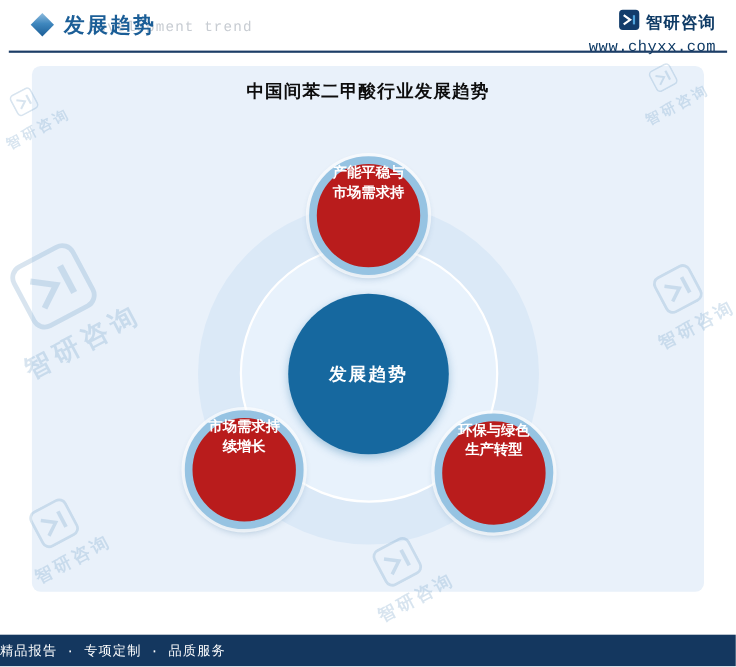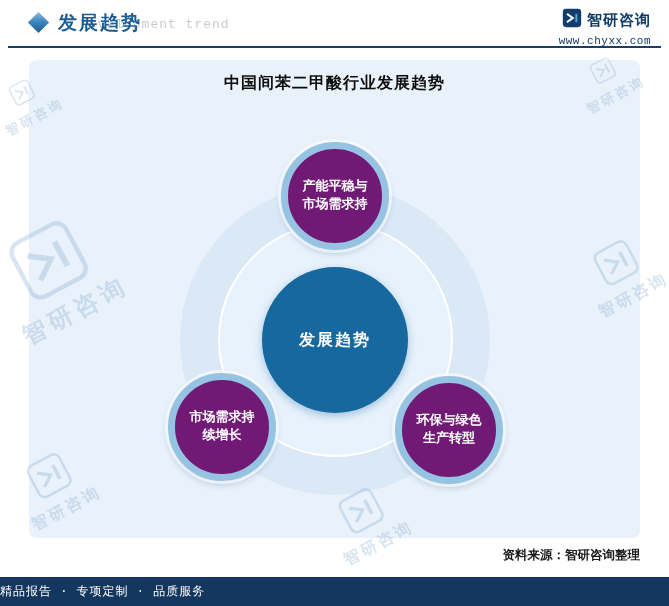--- a/index.html
+++ b/index.html
@@ -21,21 +21,21 @@
     position:absolute; left:58px; top:10px; z-index:2;
     font-size:19px; font-weight:bold; color:#1b5e97; letter-spacing:2px;
   }
   .header-watermark {
     position:absolute; left:80px; top:17px; z-index:1;
     font-size:13px; color:#c7ccd2; letter-spacing:1px; white-space:nowrap;
   }
   .brand { position:absolute; right:18px; top:8px; text-align:right; }
   .brand-row { display:flex; align-items:center; gap:5px; justify-content:flex-end; }
   .brand-name { font-size:15px; font-weight:bold; color:#0f3b66; letter-spacing:1px; }
-  .brand-site { margin-top:2px; font-size:11px; color:#0f3b66; letter-spacing:0.5px; }
+  .brand-site { margin-top:2px; font-size:14px; color:#0f3b66; letter-spacing:0.5px; }
   .divider { position:absolute; top:46px; left:8px; right:8px; height:2px; background:#1c3d66; }
 
   
   .panel {
     position:absolute; top:60px; left:29px; width:611px; height:478px;
     background:#e9f1fa; border-radius:8px; z-index:1;
   }
   .panel-title {
     position:absolute; top:13px; left:0; width:100%; text-align:center;
     font-size:16px; font-weight:bold; color:#0d0d0d; letter-spacing:1px;
@@ -47,22 +47,22 @@
   .disc-middle { left:189px; top:162px; width:235px; height:235px; background:#e8f2fc; border:2px solid #ffffff; }
   .disc-center {
     left:233px; top:207px; width:146px; height:146px; background:#16689f;
     display:flex; align-items:center; justify-content:center;
     box-shadow:0 3px 8px rgba(22,104,159,0.35);
   }
   .center-label { color:#ffffff; font-size:16px; font-weight:bold; letter-spacing:2px; }
 
   .node {
     position:absolute; width:108px; height:108px; border-radius:50%;
-    background:#701a75; border:7px solid #96c3e2;
-    display:flex; align-items:center; justify-content:center;
+    background:#b91c1c; border:7px solid #96c3e2;
+    display:flex; justify-content:center;
     box-shadow:0 0 0 3px rgba(255,255,255,0.65), 0 3px 7px rgba(30,90,140,0.3);
   }
   .node-top   { left:252px; top:82px; }
   .node-left  { left:139px; top:313px; }
   .node-right { left:366px; top:316px; }
   .node-text { text-align:center; color:#ffffff; font-size:13px; font-weight:bold; line-height:1.35; }
   .node-text span { display:block; }
 
   
   .wm-layer { position:absolute; inset:0; z-index:3; pointer-events:none; }
@@ -200,18 +200,17 @@
         <svg viewBox="0 0 24 24" aria-hidden="true">
             <rect x="1" y="1" width="22" height="22" rx="4" fill="none" stroke="currentColor" stroke-width="1.6"></rect>
             <path d="M6 7 L13 12 L6 17" stroke="currentColor" stroke-width="2" fill="none"></path>
             <rect x="16" y="7" width="2.2" height="10" fill="currentColor"></rect>
           </svg>
       </span>
       <span class="wm-text">智研咨询</span>
     </div>
   </div>
 
-  <div class="source">资料来源：智研咨询整理</div>
   <div class="footer">
     <span class="footer-text">精品报告 · 专项定制 · 品质服务</span>
   </div>
 
 </div>
 
 </body></html>

